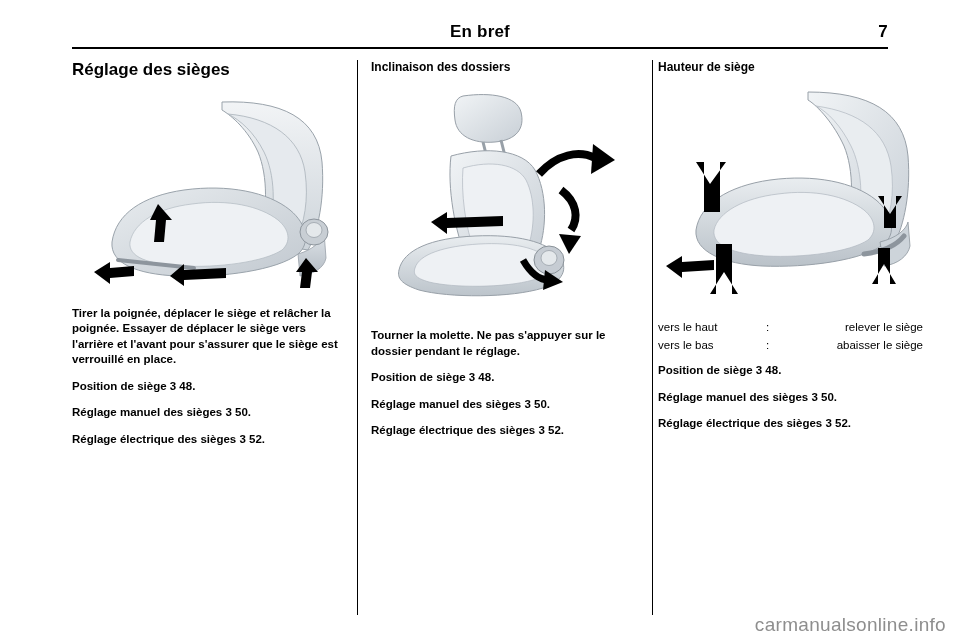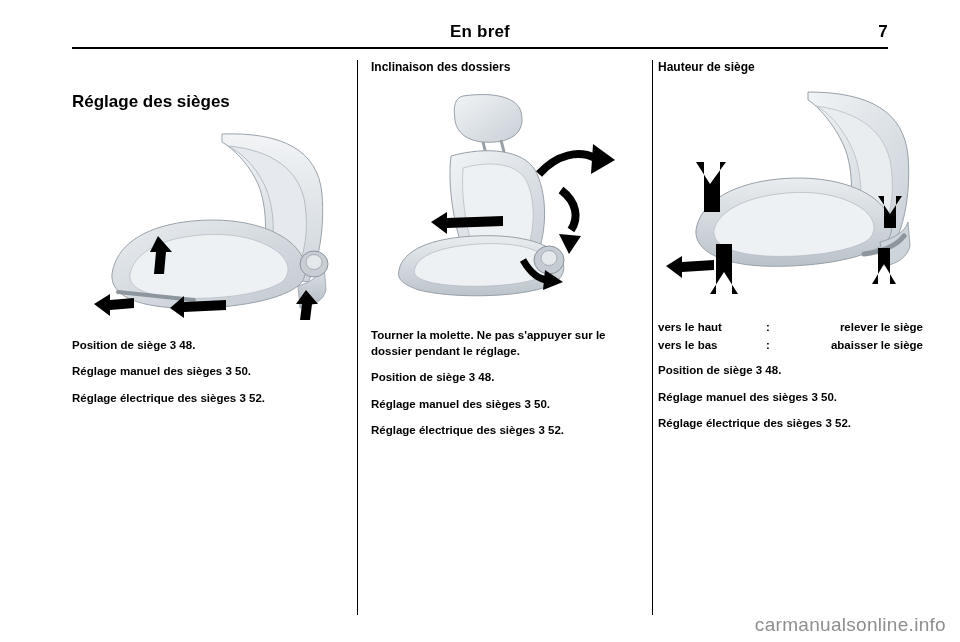--- a/index.html
+++ b/index.html
@@ -56,21 +56,21 @@
     background: #000;
   }
   .col-rule.c1 { left: 357px; }
   .col-rule.c2 { left: 652px; }
 
   
   .col {
     position: absolute;
     top: 60px;
   }
-  .col1 { left: 72px; width: 270px; margin-top: 32px; }
+  .col1 { left: 72px; width: 270px; }
   .col2 { left: 371px; width: 265px; }
   .col3 { left: 658px; width: 265px; }
 
   h1.sec-title {
     font-size: 17px;
     font-weight: bold;
     margin: 0 0 12px 0;
     line-height: 1.15;
   }
   h2.sub-title {
@@ -94,21 +94,21 @@
     overflow: hidden;
   }
   .fig1 { width: 265px; height: 200px; margin: 0 0 14px 0; }
   .fig2 { width: 265px; height: 230px; margin: 0 0 14px 0; }
   .fig3 { width: 265px; height: 222px; margin: 0 0 14px 0; }
 
   
   .defrow {
     display: flex;
     font-size: 11.5px;
-    font-weight: bold;
+    font-weight: normal;
     line-height: 1.35;
     margin-bottom: 2px;
   }
   .defrow .term { width: 108px; flex: 0 0 108px; }
   .defrow .colon { width: 10px; flex: 0 0 10px; }
   .defrow .desc { flex: 1 1 auto; text-align: right; }
 
   .spacer8 { height: 8px; }
 
   
@@ -172,20 +172,21 @@
 
         <g fill="#000">
           <polygon points="22,180 38,170 38,176 62,174 62,184 38,186 38,192"></polygon>
           <polygon points="98,198 112,186 112,192 154,190 154,200 112,202 112,208" transform="translate(0,-14)"></polygon>
           <polygon points="86,112 78,128 84,128 82,150 92,150 94,128 100,128" transform="translate(0,0)"></polygon>
           <polygon points="244,176 256,190 250,190 248,206 238,206 240,190 234,190" transform="translate(-10,-10)"></polygon>
         </g>
       </svg>
     </div>
 
+    <p class="body">Tirer la poignée, déplacer le siège et relâcher la poignée. Essayer de déplacer le siège vers l'arrière et l'avant pour s'assurer que le siège est verrouillé en place.</p>
     <p class="body">Position de siège 3 48.</p>
     <p class="body">Réglage manuel des sièges 3 50.</p>
     <p class="body">Réglage électrique des sièges 3 52.</p>
   </div>
 
   <div class="col col2">
     <h2 class="sub-title">Inclinaison des dossiers</h2>
 
     <div class="figure fig2">
       <svg width="265" height="230" viewBox="0 0 265 230" xmlns="http://www.w3.org/2000/svg">

